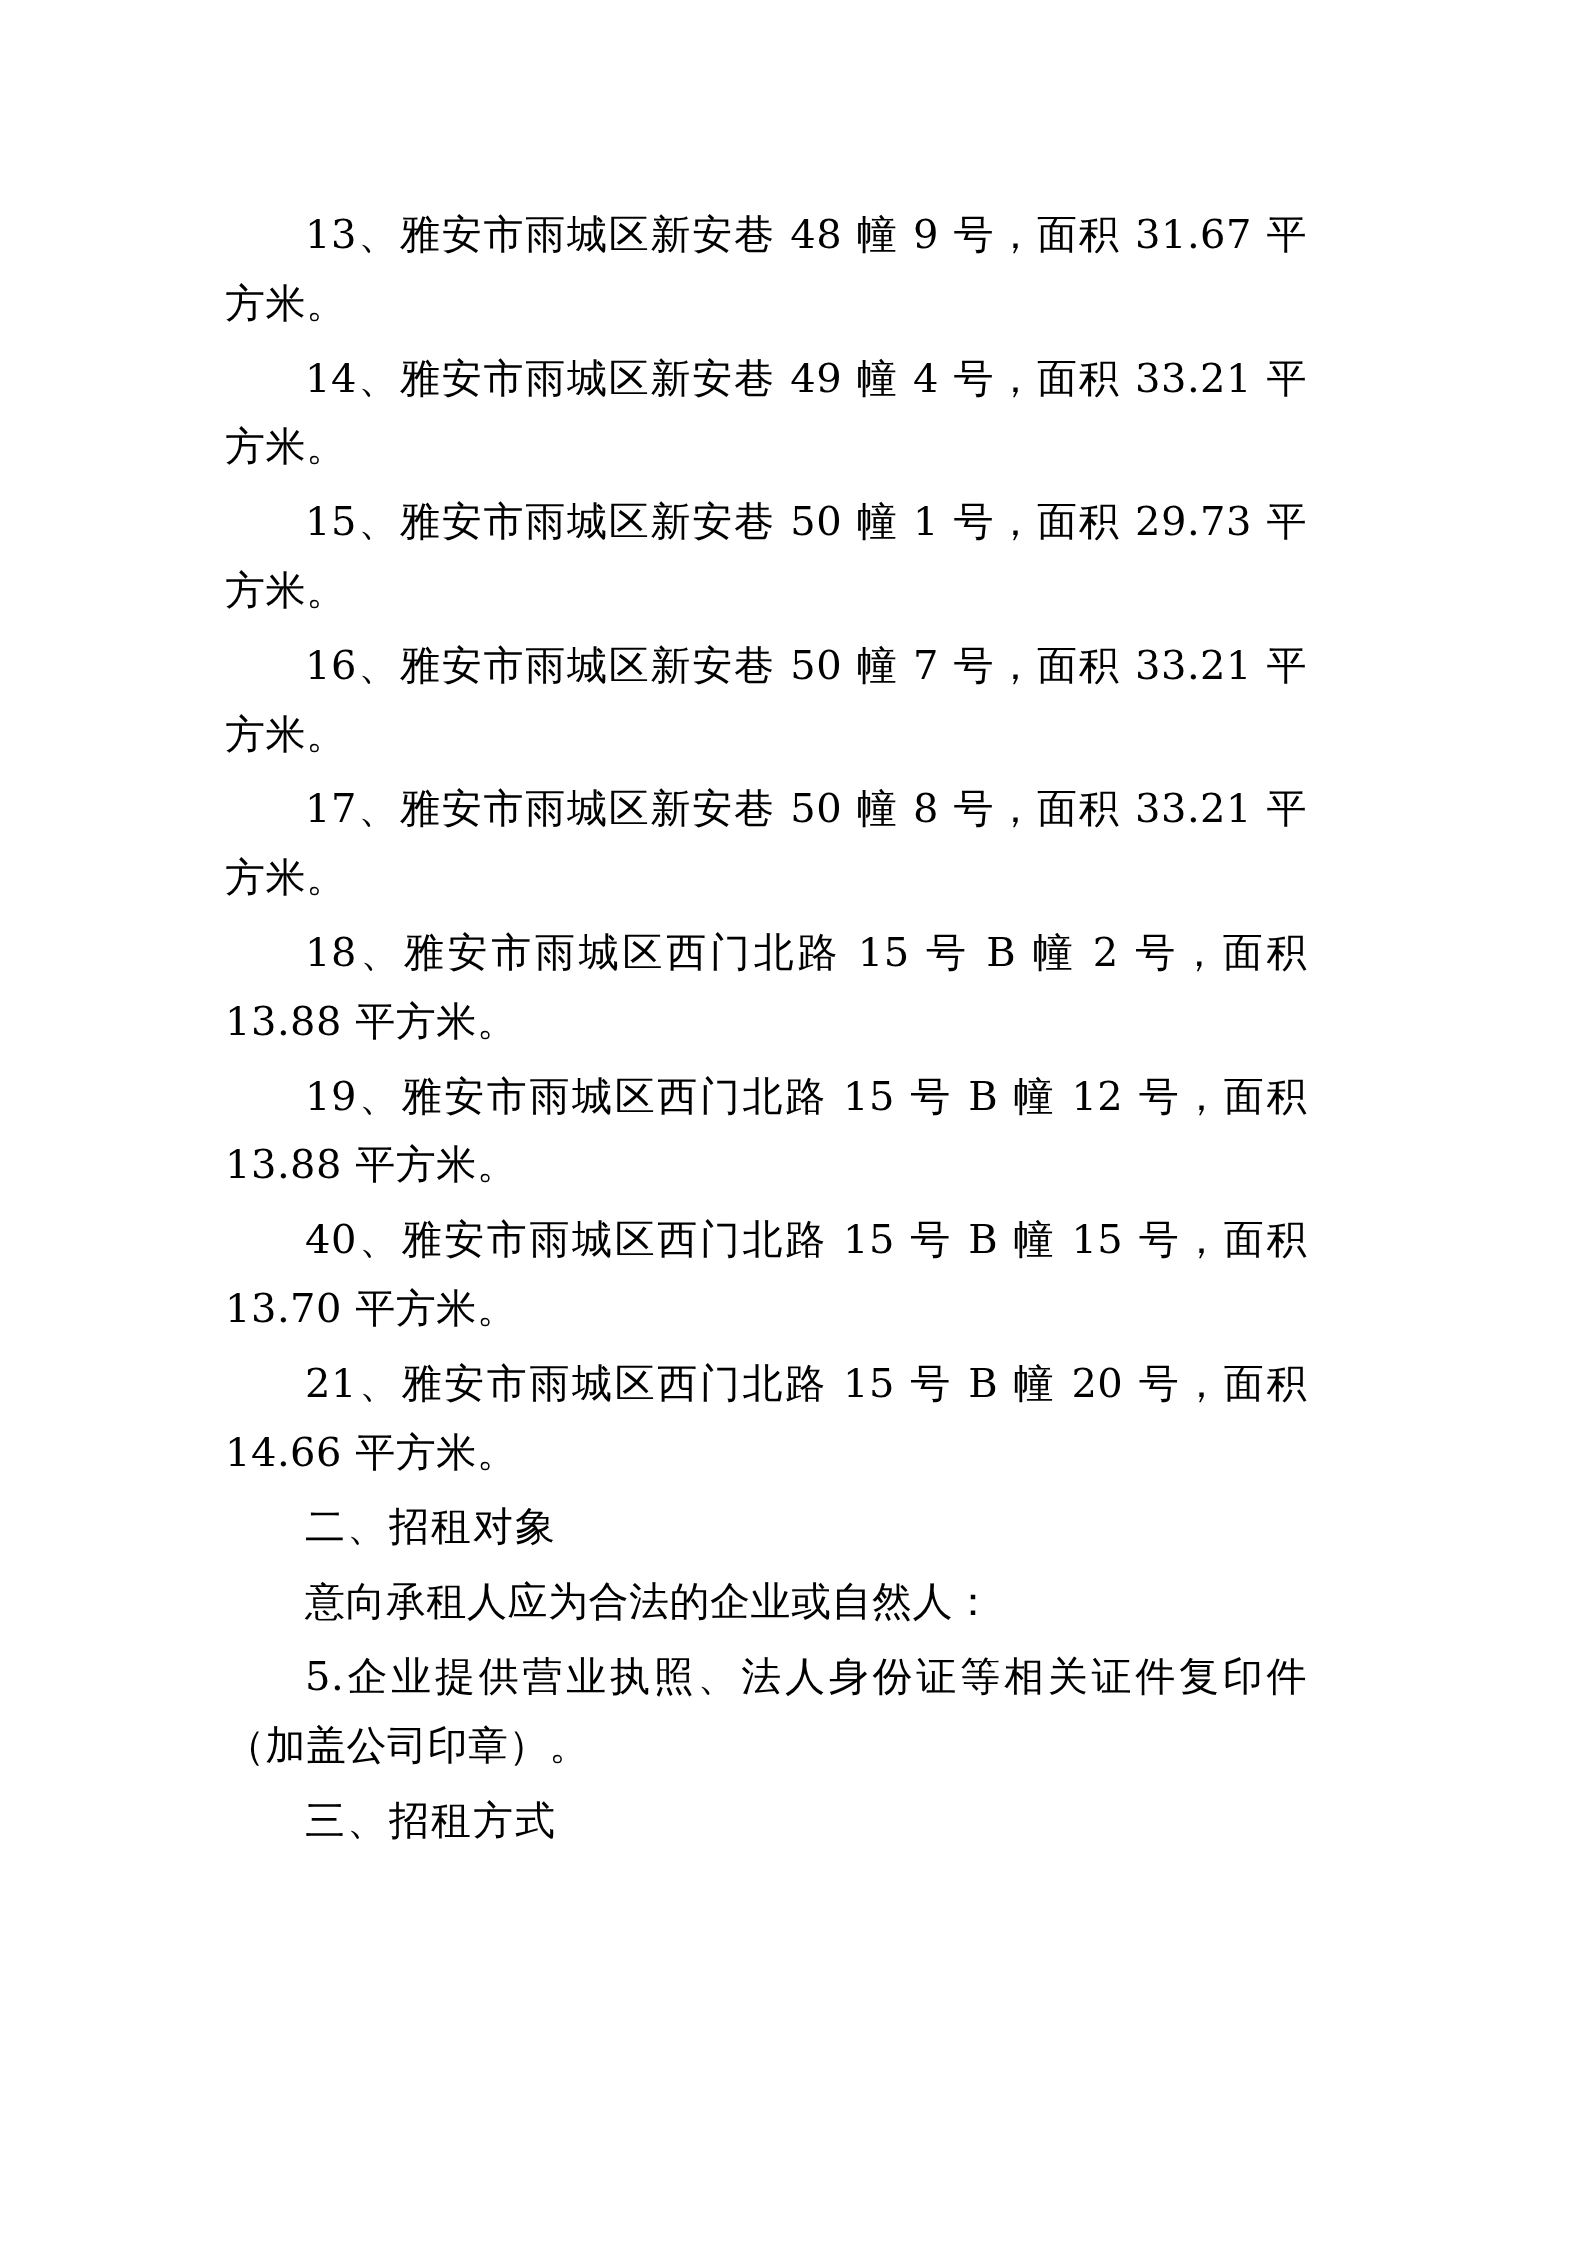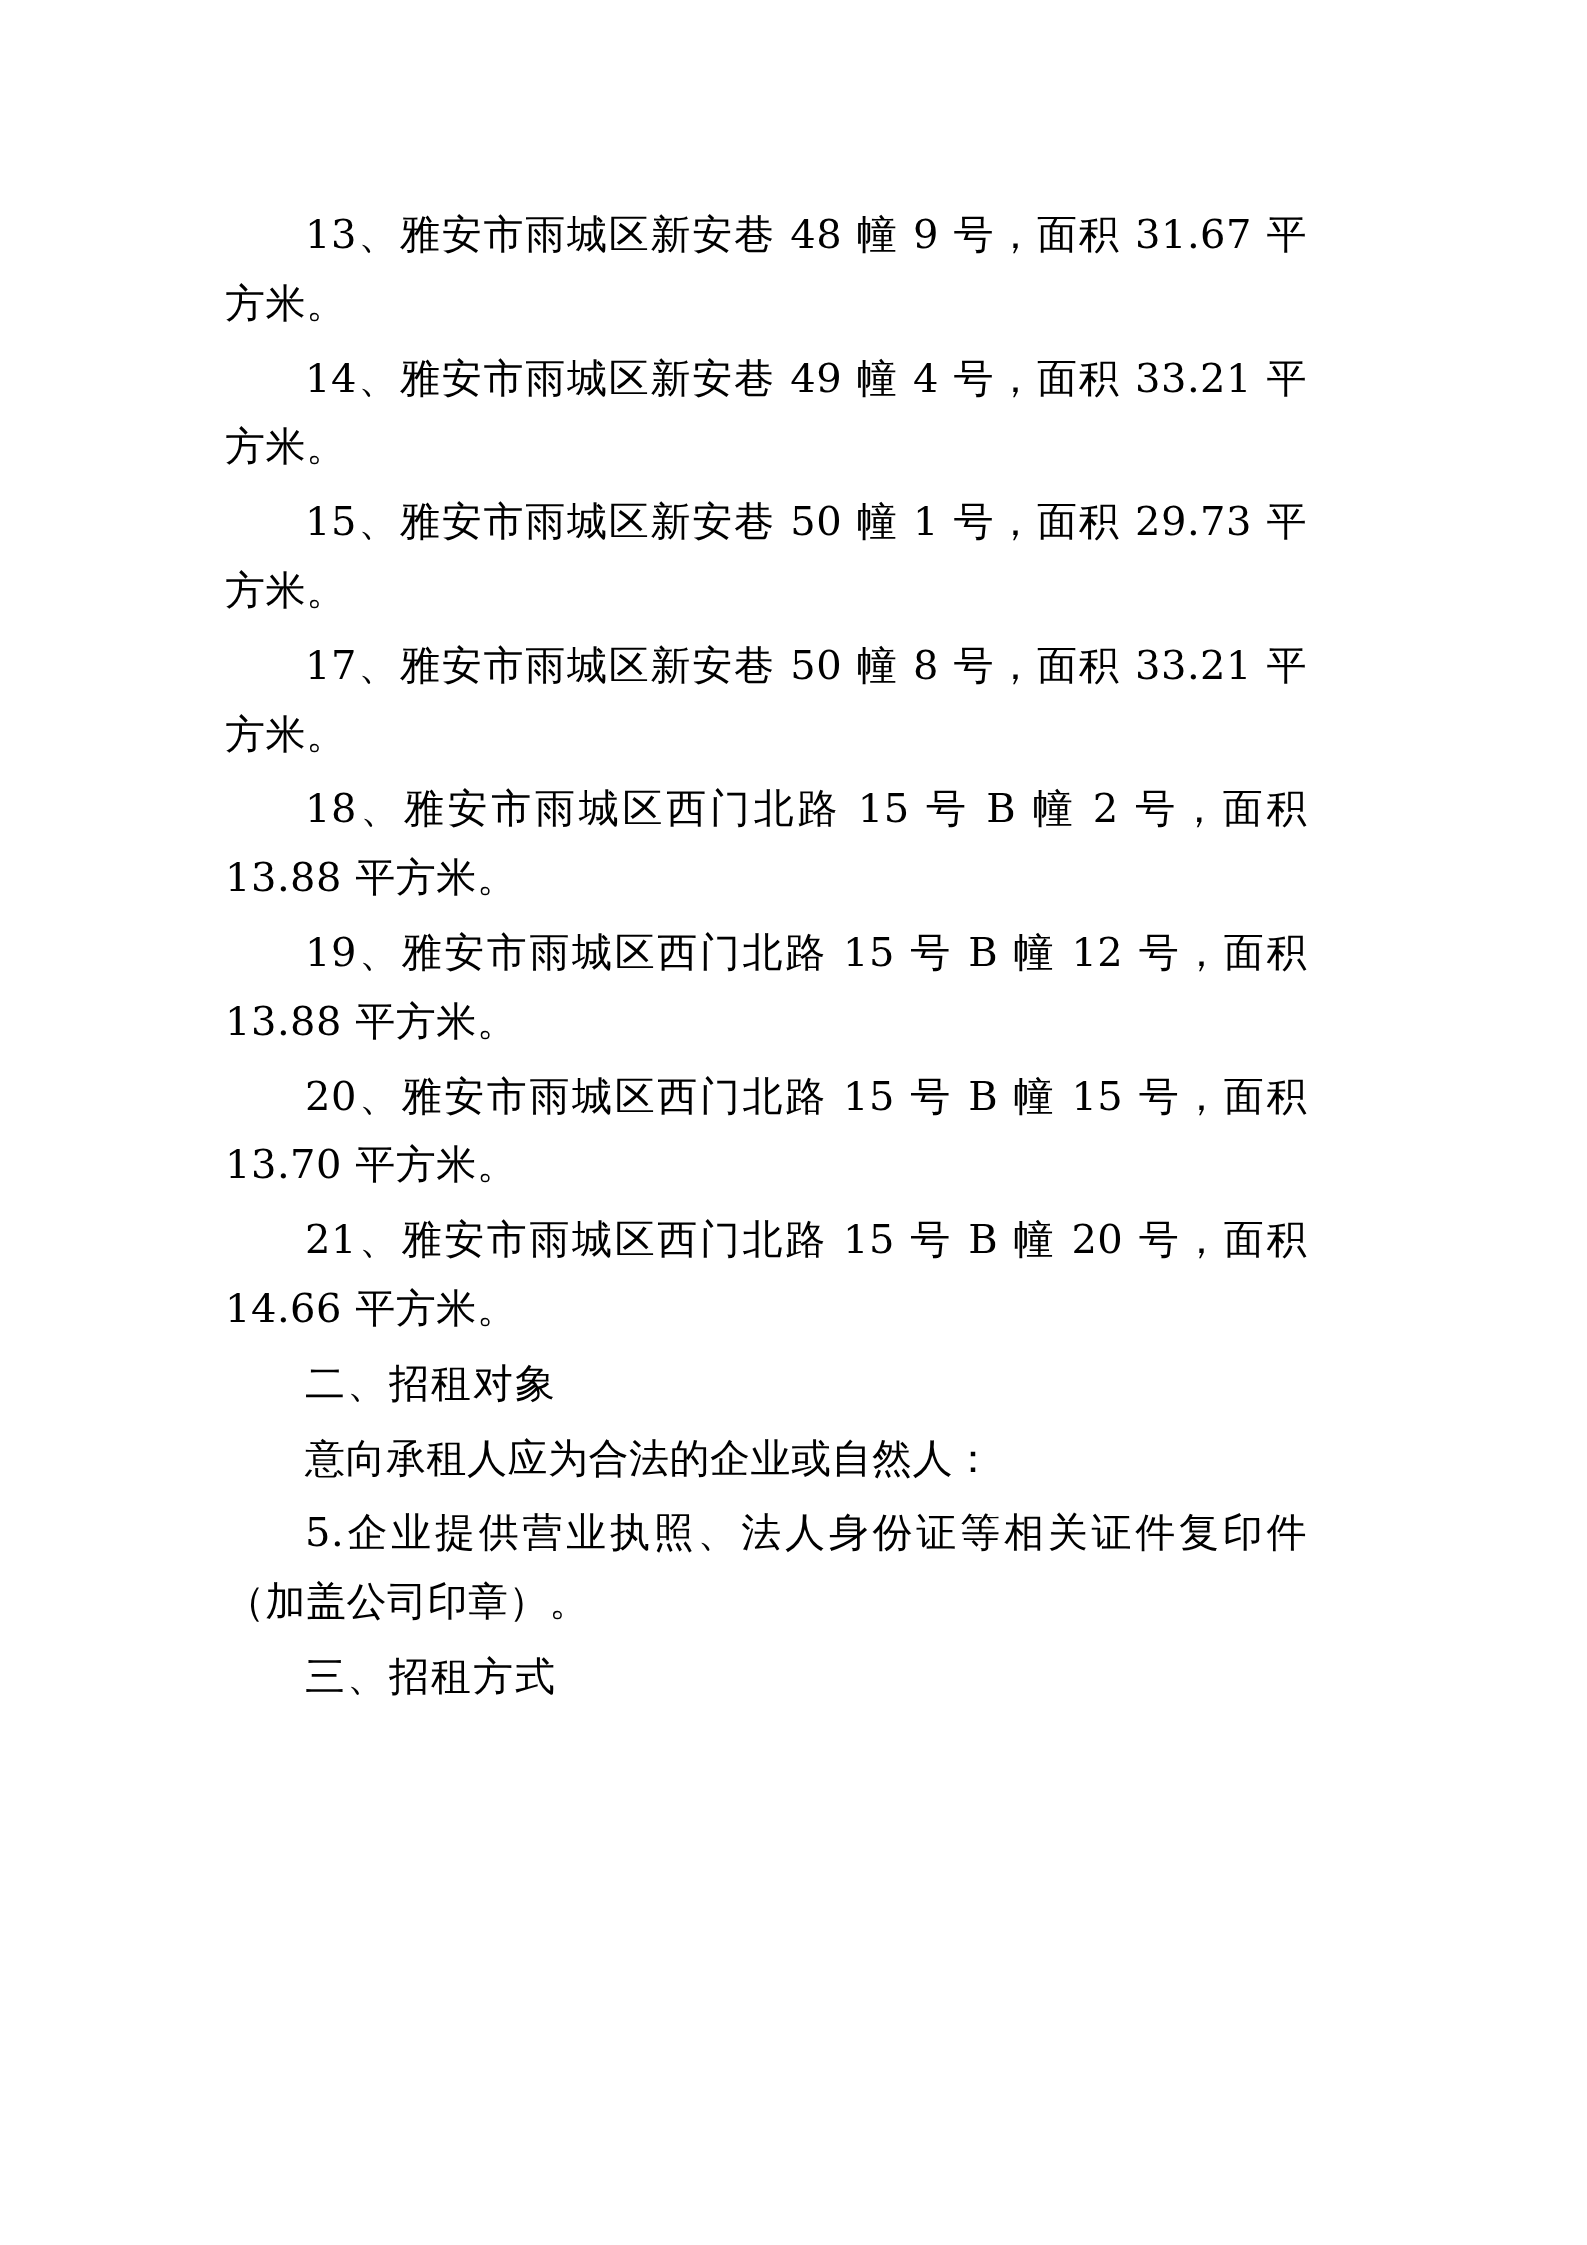--- a/index.html
+++ b/index.html
@@ -41,23 +41,24 @@
   }
 </style>
 </head>
 <body>
 
 <div class="page">
   <div class="doc-body" id="doc-body">
       <p class="para">13、雅安市雨城区新安巷 48 幢 9 号，面积 31.67 平方米。</p>
       <p class="para">14、雅安市雨城区新安巷 49 幢 4 号，面积 33.21 平方米。</p>
       <p class="para">15、雅安市雨城区新安巷 50 幢 1 号，面积 29.73 平方米。</p>
+      <p class="para">16、雅安市雨城区新安巷 50 幢 7 号，面积 33.21 平方米。</p>
       <p class="para">17、雅安市雨城区新安巷 50 幢 8 号，面积 33.21 平方米。</p>
       <p class="para">18、雅安市雨城区西门北路 15 号 B 幢 2 号，面积 13.88 平方米。</p>
       <p class="para">19、雅安市雨城区西门北路 15 号 B 幢 12 号，面积 13.88 平方米。</p>
-      <p class="para">20、雅安市雨城区西门北路 15 号 B 幢 15 号，面积 13.70 平方米。</p>
+      <p class="para">40、雅安市雨城区西门北路 15 号 B 幢 15 号，面积 13.70 平方米。</p>
       <p class="para">21、雅安市雨城区西门北路 15 号 B 幢 20 号，面积 14.66 平方米。</p>
       <p class="heading">二、招租对象</p>
       <p class="para">意向承租人应为合法的企业或自然人：</p>
       <p class="para">5.企业提供营业执照、法人身份证等相关证件复印件（加盖公司印章）。</p>
       <p class="heading">三、招租方式</p>
     </div>
 </div>
 
 </body></html>

